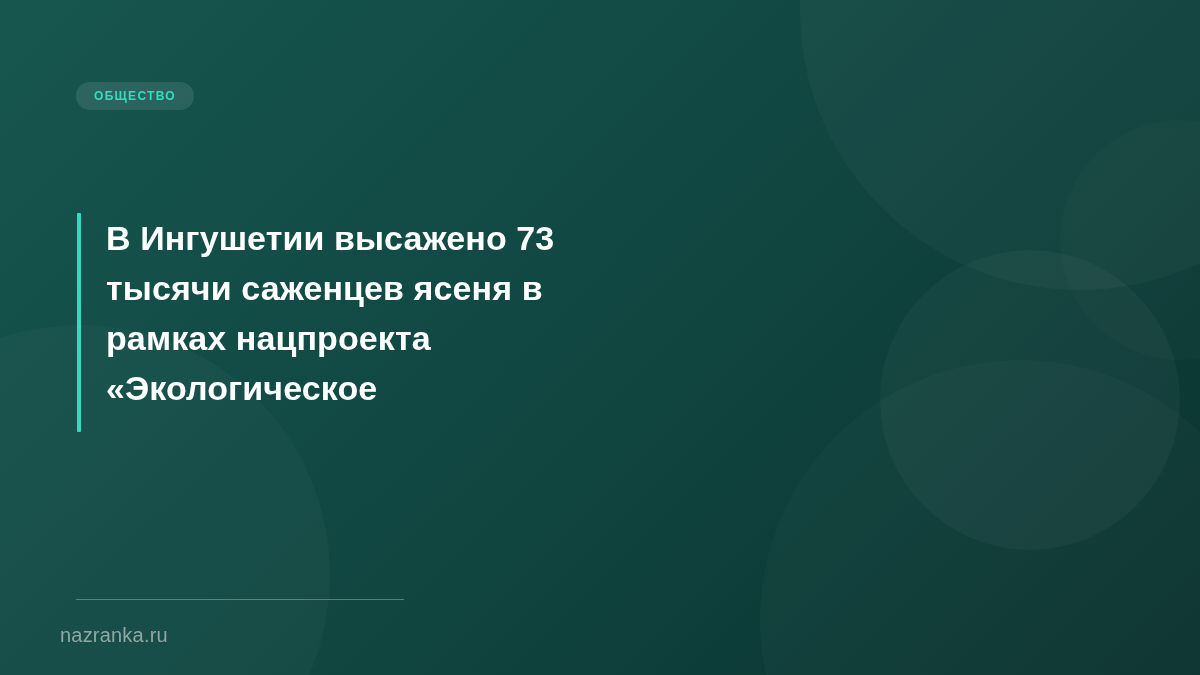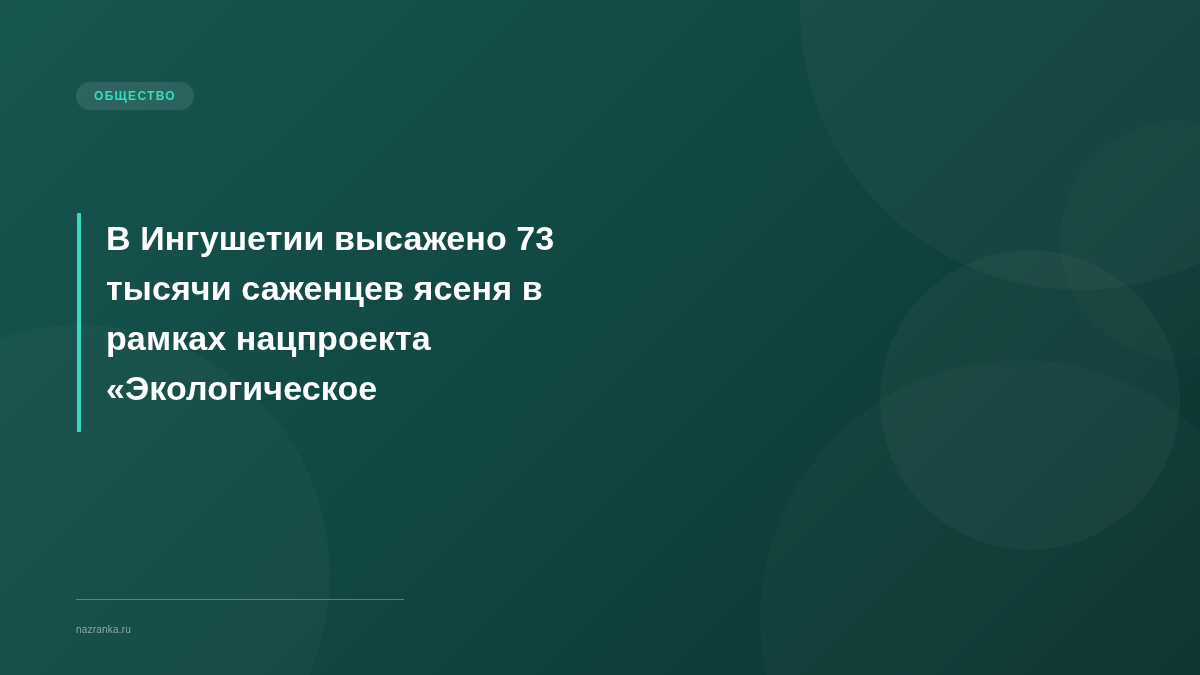--- a/index.html
+++ b/index.html
@@ -111,24 +111,24 @@
   .footer-divider {
     position: absolute;
     left: 76px;
     top: 599px;
     width: 328px;
     height: 1px;
     background: rgba(168, 214, 205, 0.42);
   }
   .footer-site {
     position: absolute;
-    left: 76px;
+    left: 60px;
     top: 624px;
     color: #8fa8a3;
-    font-size: 10px;
+    font-size: 20px;
     letter-spacing: 0.2px;
     text-align: center;
   }
 </style>
 </head>
 <body>
 
 <div class="card">
 
   <div class="blob blob-top-right"></div>

